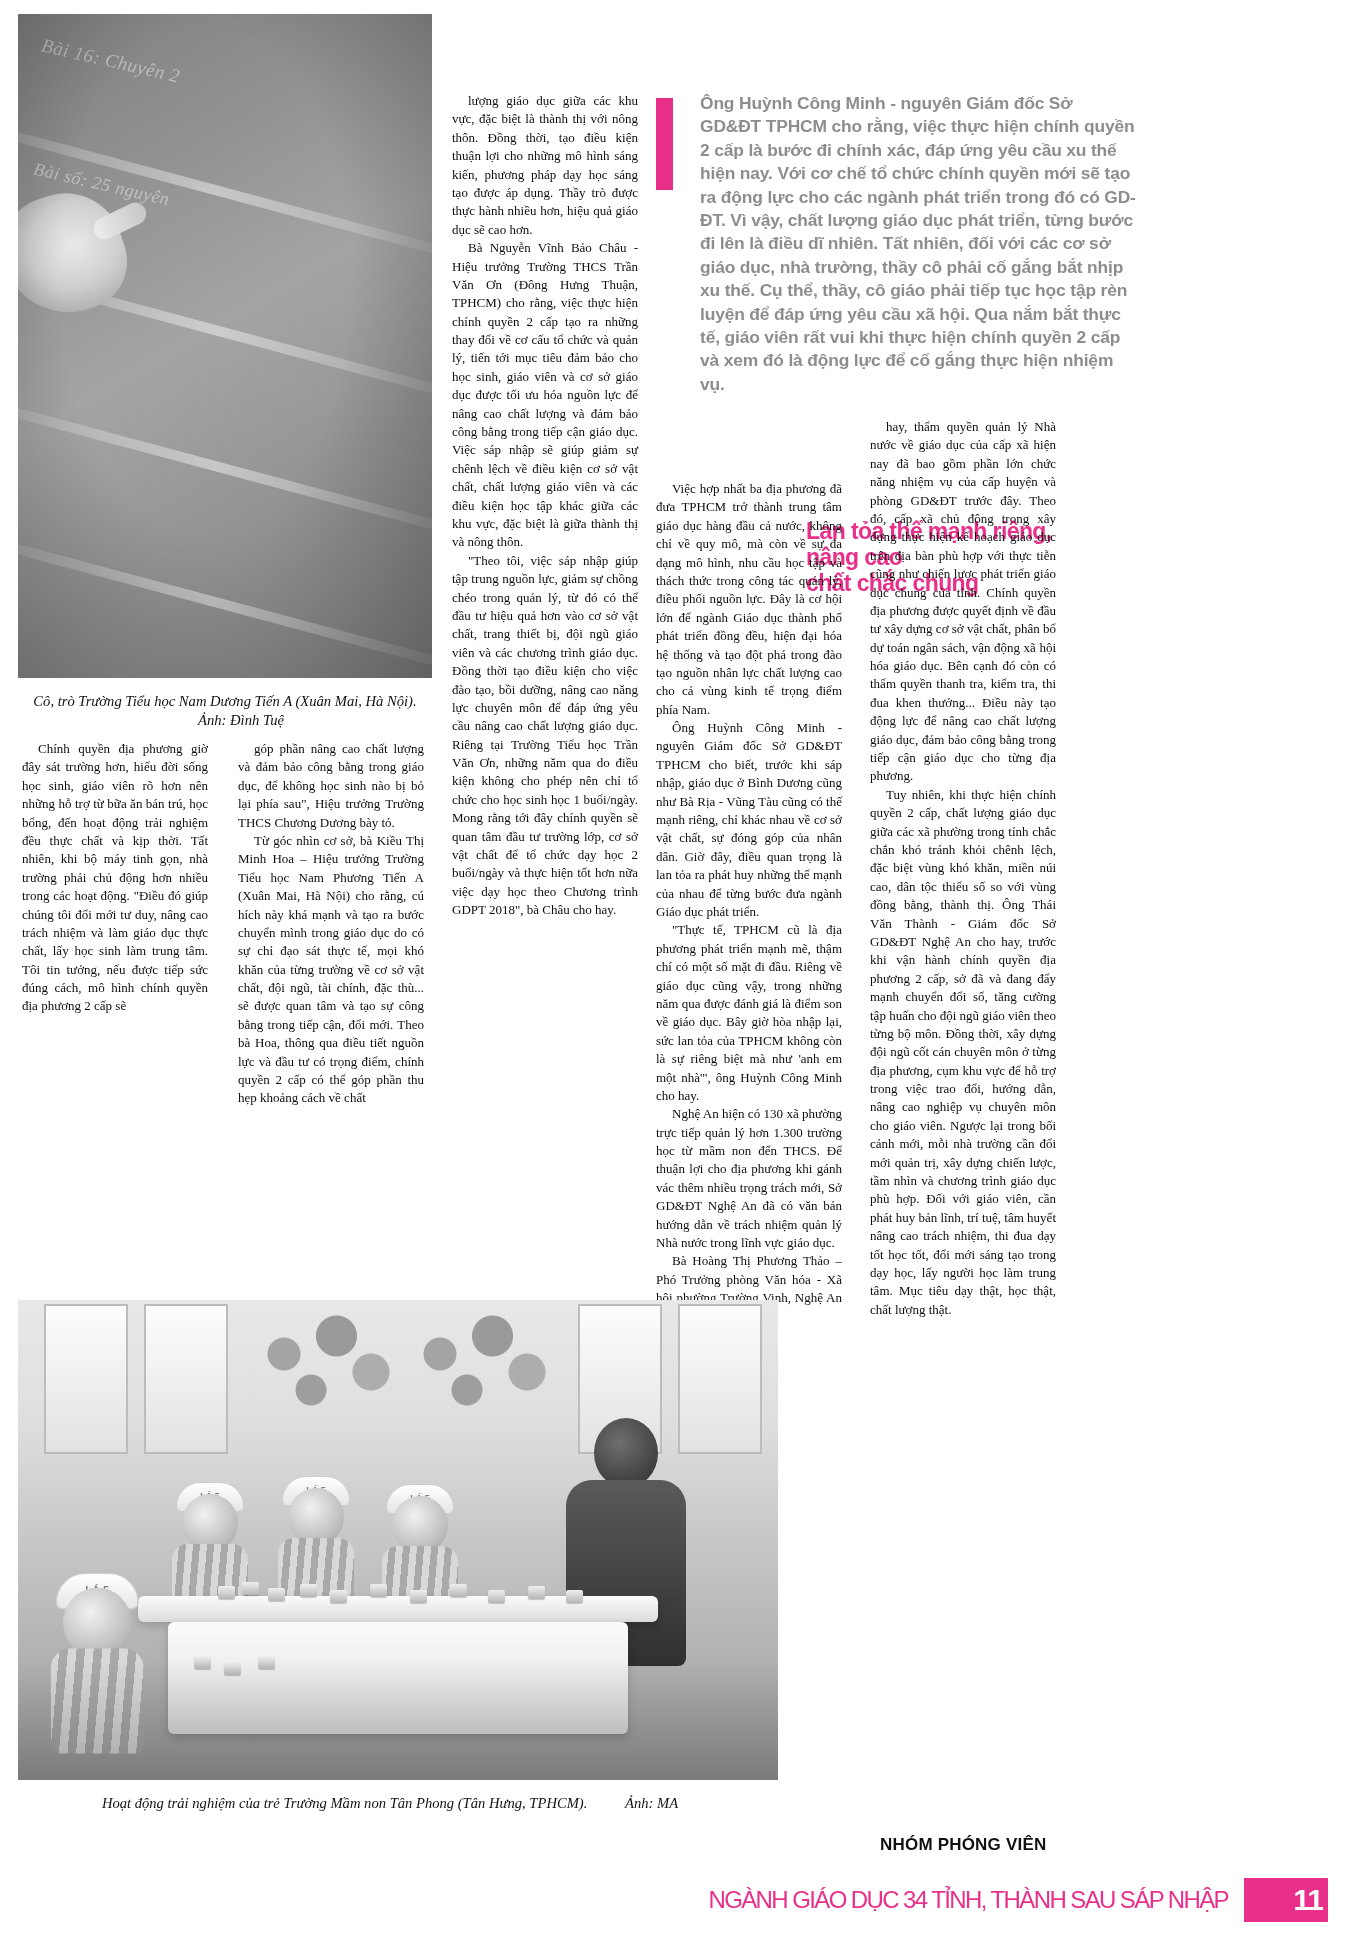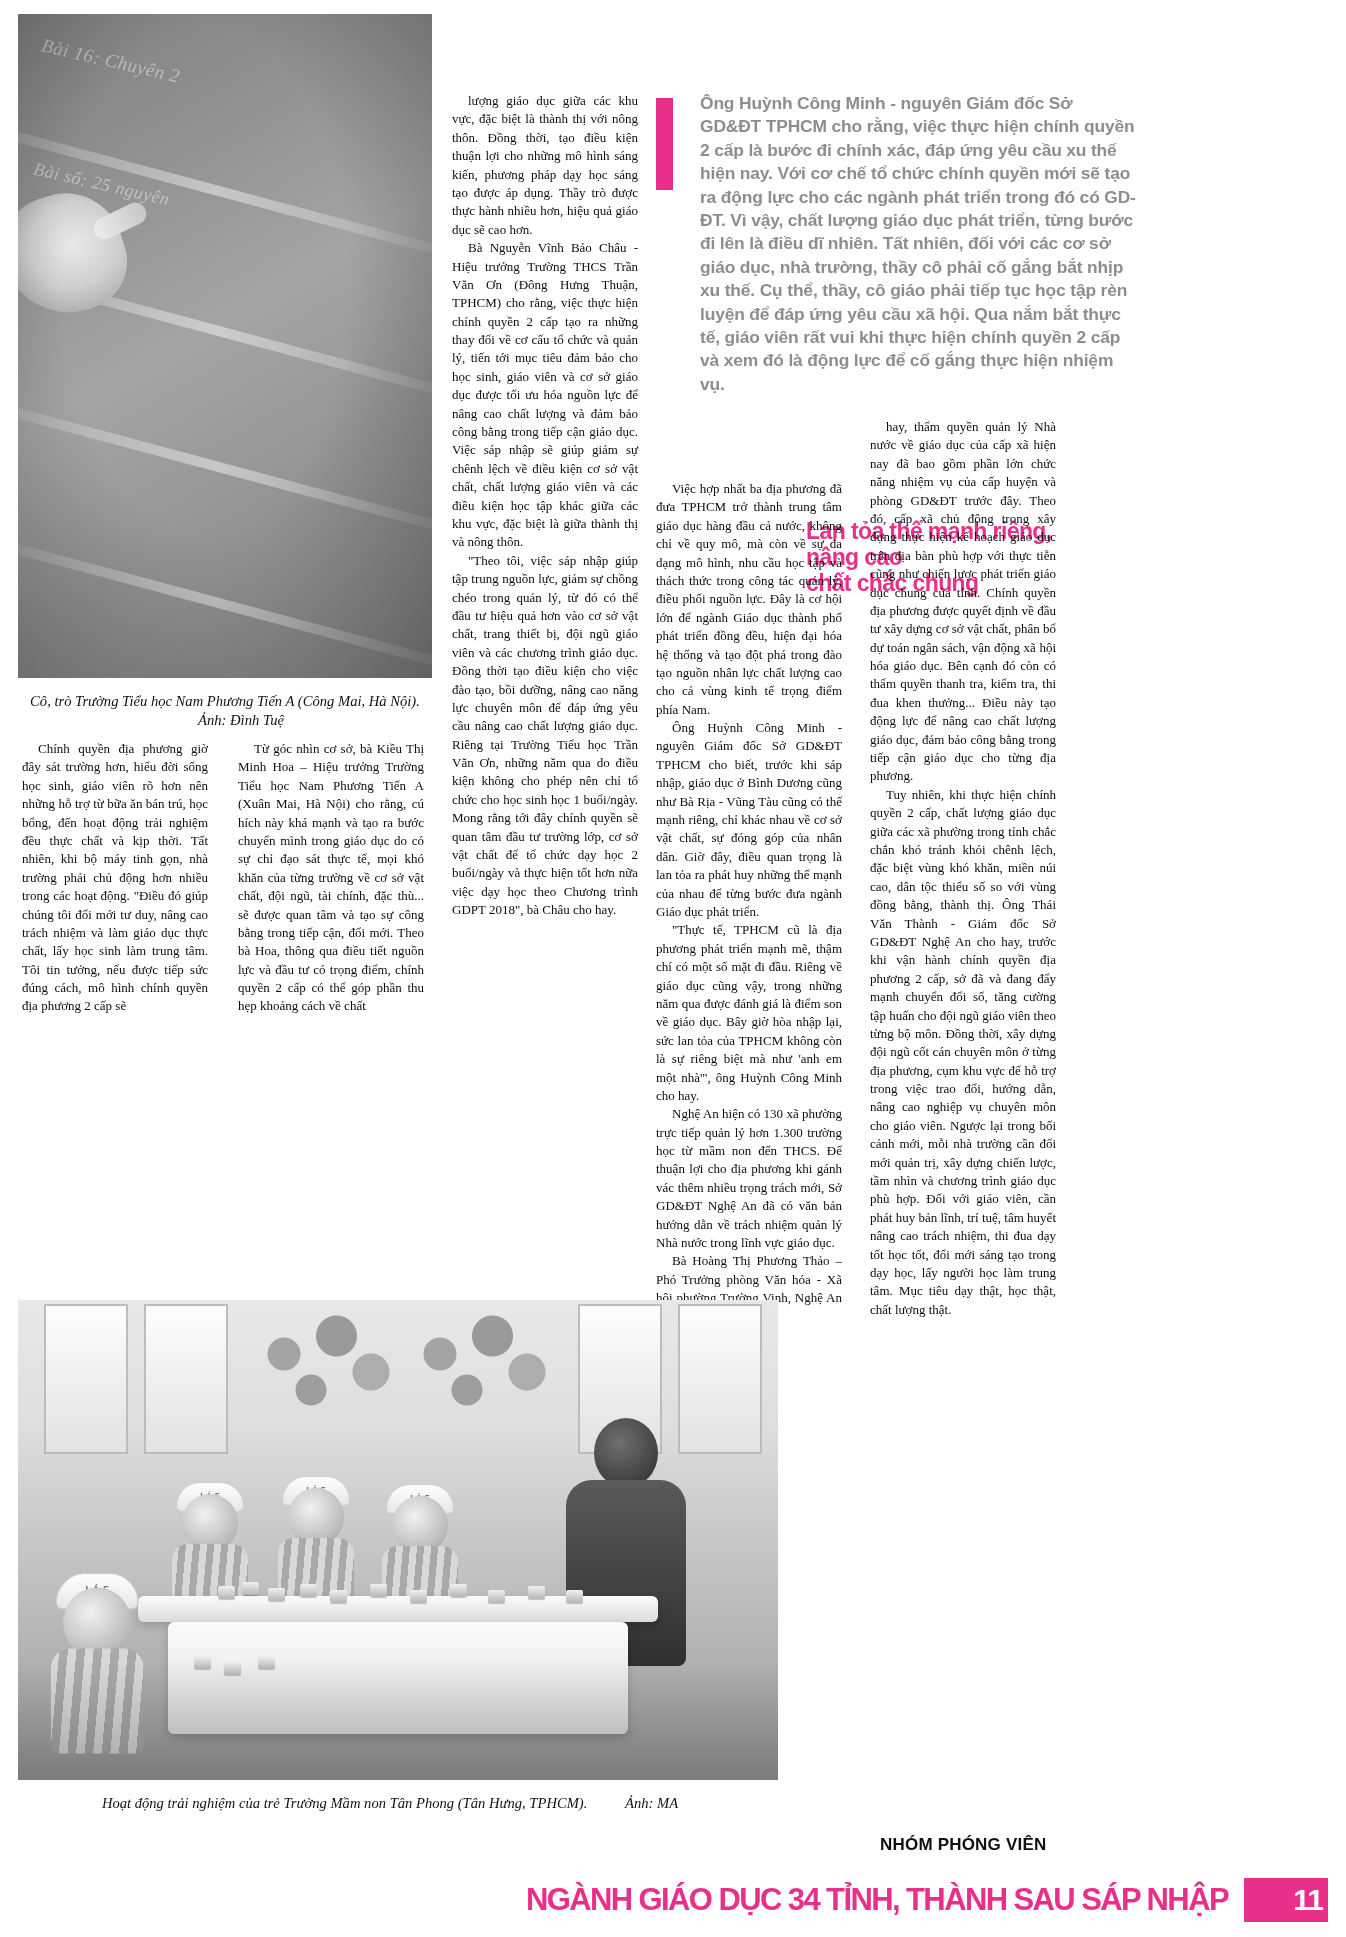--- a/index.html
+++ b/index.html
@@ -185,22 +185,22 @@
     letter-spacing:.2px;
   }
 
   
   #footer{
     position:absolute; left:0; bottom:0; width:1346px; height:74px;
     display:flex; align-items:center; justify-content:flex-end;
   }
   #footer .foot-title{
     font-family:"Liberation Sans", sans-serif;
-    font-weight:bold;
-    font-size:31px;
+    font-weight:normal;
+    font-size:24px;
     color:#e8308a;
     letter-spacing:-1.6px;
     white-space:nowrap;
     margin-right:16px;
   }
   #footer .pagenum{
     width:84px; height:44px; background:#e8308a;
     display:flex; align-items:center; justify-content:center;
     color:#fff; font-family:"Liberation Sans", sans-serif;
     font-weight:bold; font-size:30px; margin-right:18px;
@@ -218,29 +218,30 @@
   <div class="bb-streak" style="top:372px; transform:rotate(15deg);"></div>
   <div class="bb-streak" style="top:508px; transform:rotate(15deg);"></div>
   <div class="bb-chalk" style="left:22px; top:36px;  font-size:19px; transform:rotate(13deg);">Bài 16: Chuyên 2</div>
   <div class="bb-chalk" style="left:14px; top:160px; font-size:18px; transform:rotate(13deg);">Bài số: 25 nguyên</div>
   <div class="hand"></div>
   <div class="finger"></div>
   <div class="vignette"></div>
 </div>
 
 <div class="caption" style="left:22px; top:692px; width:406px;">
-  <span>Cô, trò Trường Tiểu học Nam Phương Tiến A (Công Mai, Hà Nội).</span>
+  <span>Cô, trò Trường Tiểu học Nam Dương Tiến A (Xuân Mai, Hà Nội).</span>
   <span class="credit">Ảnh: Đình Tuệ</span>
 </div>
 
 <div class="col" id="col-1" style="left:22px; top:740px; width:186px;">
   <p>Chính quyền địa phương giờ đây sát trường hơn, hiểu đời sống học sinh, giáo viên rõ hơn nên những hỗ trợ từ bữa ăn bán trú, học bổng, đến hoạt động trải nghiệm đều thực chất và kịp thời. Tất nhiên, khi bộ máy tinh gọn, nhà trường phải chủ động hơn nhiều trong các hoạt động. "Điều đó giúp chúng tôi đổi mới tư duy, nâng cao trách nhiệm và làm giáo dục thực chất, lấy học sinh làm trung tâm. Tôi tin tưởng, nếu được tiếp sức đúng cách, mô hình chính quyền địa phương 2 cấp sẽ</p>
 </div>
 
 <div class="col" id="col-2" style="left:238px; top:740px; width:186px;">
+  <p>góp phần nâng cao chất lượng và đảm bảo công bằng trong giáo dục, để không học sinh nào bị bỏ lại phía sau", Hiệu trưởng Trường THCS Chương Dương bày tỏ.</p>
   <p>Từ góc nhìn cơ sở, bà Kiều Thị Minh Hoa – Hiệu trưởng Trường Tiểu học Nam Phương Tiến A (Xuân Mai, Hà Nội) cho rằng, cú hích này khá mạnh và tạo ra bước chuyển mình trong giáo dục do có sự chỉ đạo sát thực tế, mọi khó khăn của từng trường về cơ sở vật chất, đội ngũ, tài chính, đặc thù... sẽ được quan tâm và tạo sự công bằng trong tiếp cận, đổi mới. Theo bà Hoa, thông qua điều tiết nguồn lực và đầu tư có trọng điểm, chính quyền 2 cấp có thể góp phần thu hẹp khoảng cách về chất</p>
 </div>
 
 <div id="pullquote">
   <div class="bar"></div>
   <div class="pq-text">Ông Huỳnh Công Minh - nguyên Giám đốc Sở GD&amp;ĐT TPHCM cho rằng, việc thực hiện chính quyền 2 cấp là bước đi chính xác, đáp ứng yêu cầu xu thế hiện nay. Với cơ chế tổ chức chính quyền mới sẽ tạo ra động lực cho các ngành phát triển trong đó có GD-ĐT. Vì vậy, chất lượng giáo dục phát triển, từng bước đi lên là điều dĩ nhiên. Tất nhiên, đối với các cơ sở giáo dục, nhà trường, thầy cô phải cố gắng bắt nhịp xu thế. Cụ thể, thầy, cô giáo phải tiếp tục học tập rèn luyện để đáp ứng yêu cầu xã hội. Qua nắm bắt thực tế, giáo viên rất vui khi thực hiện chính quyền 2 cấp và xem đó là động lực để cố gắng thực hiện nhiệm vụ.</div>
 </div>
 
 <div class="col" id="col-3" style="left:452px; top:92px; width:186px;">
   <p>lượng giáo dục giữa các khu vực, đặc biệt là thành thị với nông thôn. Đồng thời, tạo điều kiện thuận lợi cho những mô hình sáng kiến, phương pháp dạy học sáng tạo được áp dụng. Thầy trò được thực hành nhiều hơn, hiệu quả giáo dục sẽ cao hơn.</p>

